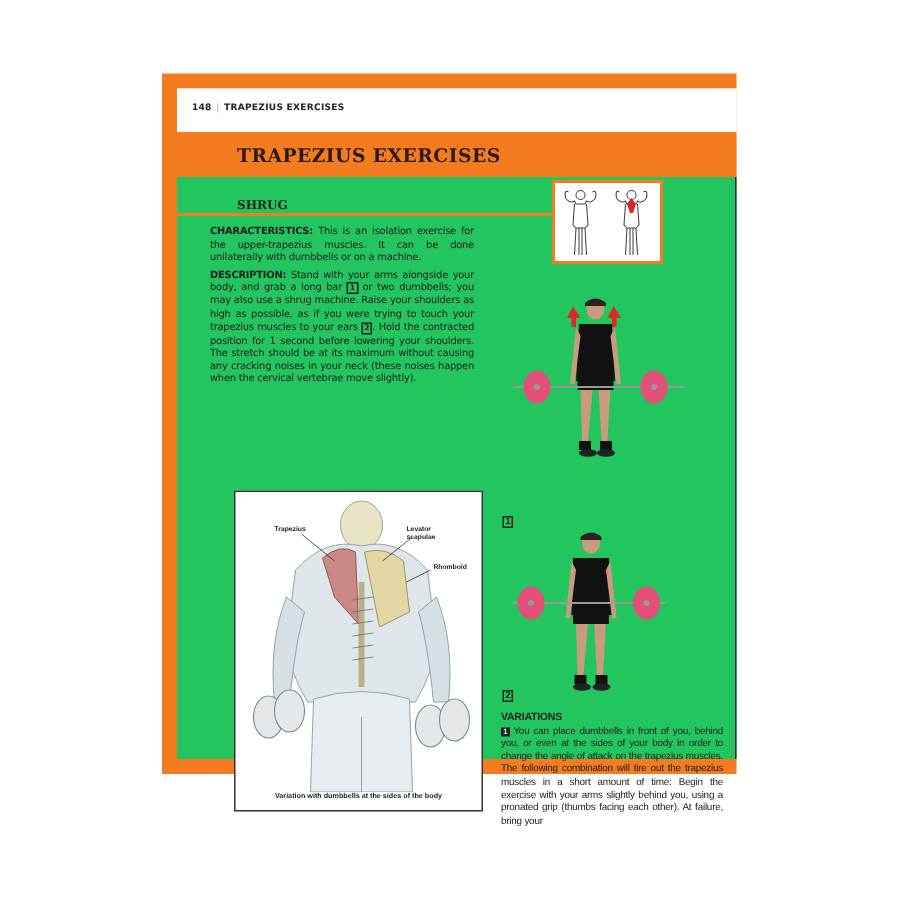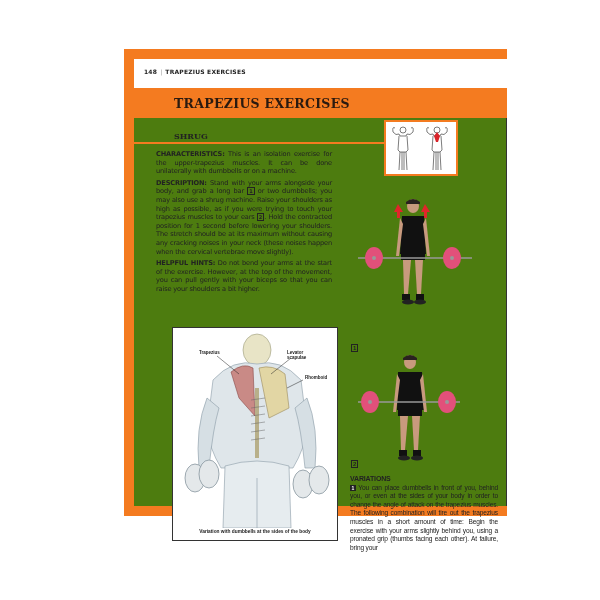--- a/index.html
+++ b/index.html
@@ -1,24 +1,24 @@
 <!DOCTYPE html>
 <html><head>
 <meta charset="utf-8">
 <style>
   html,body{margin:0;padding:0;background:#ffffff;}
   body{width:600px;height:600px;position:relative;overflow:hidden;font-family:"Liberation Sans",sans-serif;}
-  .page{position:absolute;left:108px;top:49px;width:383px;height:467px;background:#f47b20;margin-left:16px;}
+  .page{position:absolute;left:108px;top:49px;width:383px;height:467px;background:#f47b20;}
   .inner{position:absolute;left:10px;top:10px;right:0;bottom:10px;background:#fff;}
   .runhead{position:absolute;left:0;top:0;right:0;height:28px;background:#fff;border-bottom:0;}
   .runhead-text{position:absolute;left:10px;top:9px;font-size:6px;font-weight:bold;color:#222;letter-spacing:0.2px;font-family:"DejaVu Sans",sans-serif;}
   .runhead-text .sep{color:#999;margin:0 3px;font-weight:normal;}
   .band{position:absolute;left:-10px;right:0;top:29px;height:30px;background:#f47b20;}
   .band-title{position:absolute;left:50px;top:8px;font-family:"DejaVu Serif",serif;font-weight:bold;font-size:12.5px;color:#2a1a10;letter-spacing:0.3px;}
-  .content{position:absolute;left:0;right:0;top:59px;bottom:0;background:#4d7c0f;border-right:1px solid #333;}
+  .content{position:absolute;left:0;right:0;top:59px;bottom:0;background:#22c55e;border-right:1px solid #333;}
   .subhead{position:absolute;left:40px;top:13px;font-family:"DejaVu Serif",serif;font-weight:bold;font-size:8px;color:#222;}
   .subline{position:absolute;left:0;width:250px;top:24px;height:2px;background:#f47b20;}
   .thumb{position:absolute;left:250px;top:2px;width:74px;height:56px;border:2px solid #f47b20;background:#fff;box-sizing:border-box;}
   .col-text{position:absolute;left:22px;width:176px;font-size:6.6px;line-height:8.6px;color:#222;font-family:"DejaVu Sans",sans-serif;letter-spacing:-0.15px;text-align:justify;}
   .col-text p{margin:0 0 3px 0;}
   .col-text b{font-weight:bold;}
   .numbox{display:inline-block;border:0.7px solid #222;font-size:5px;line-height:6px;padding:0 1px;font-weight:bold;}
   .anat{position:absolute;left:38px;top:209px;width:166px;height:214px;border:1.3px solid #333;background:#fff;box-sizing:border-box;overflow:hidden;}
   .anat-caption{position:absolute;left:0;right:0;bottom:6px;text-align:center;font-size:4.8px;font-weight:bold;color:#222;}
   .lbl{position:absolute;font-size:4.5px;font-weight:bold;color:#222;line-height:5px;}
@@ -61,21 +61,20 @@
             <path d="M47 14 L46 28 L48 30 L54 30 L56 28 L55 14"></path>
             <path d="M48 30 L47 48 M50 30 L50 48 M54 30 L55 48 M52 30 L52 48"></path>
           </g>
           <path d="M48 14 L51 10 L54 14 L52 20 L50 20 Z" fill="#d9252b"></path>
         </svg>
       </div>
 
       <div class="col-text" style="top:32px;">
         <p><b>CHARACTERISTICS:</b><span> This is an isolation exercise for the upper-trapezius muscles. It can be done unilaterally with dumbbells or on a machine.</span></p>
         <p><b>DESCRIPTION:</b><span> Stand with your arms alongside your body, and grab a long bar </span><span class="numbox">1</span><span> or two dumbbells; you may also use a shrug machine. Raise your shoulders as high as possible, as if you were trying to touch your trapezius muscles to your ears </span><span class="numbox">2</span><span>. Hold the contracted position for 1 second before lowering your shoulders. The stretch should be at its maximum without causing any cracking noises in your neck (these noises happen when the cervical vertebrae move slightly).</span></p>
-        <p><b>HELPFUL HINTS:</b><span> Do not bend your arms at the start of the exercise. However, at the top of the movement, you can pull gently with your biceps so that you can raise your shoulders a bit higher.</span></p>
       </div>
 
       <div class="anat">
         <svg width="164" height="200" viewBox="0 0 164 200">
           <ellipse cx="84" cy="22" rx="14" ry="16" fill="#e8e4c6" stroke="#9a9a7a" stroke-width="0.6"></ellipse>
           <path d="M40 52 Q60 30 84 36 Q108 30 128 52 L134 100 Q132 120 120 140 L48 140 Q36 120 34 100 Z" fill="#dfe6ea" stroke="#8a9aa6" stroke-width="0.6"></path>
           <path d="M58 44 Q70 34 80 40 L82 88 L66 70 Z" fill="#c98a86" stroke="#8a4a48" stroke-width="0.6"></path>
           <path d="M86 40 Q100 36 112 46 L116 80 L96 90 Z" fill="#e2d6a4" stroke="#9a8a5a" stroke-width="0.6"></path>
           <path d="M82 60 L86 60 L86 130 L82 130 Z" fill="#b8b08a"></path>
           <g stroke="#666" stroke-width="0.5">

